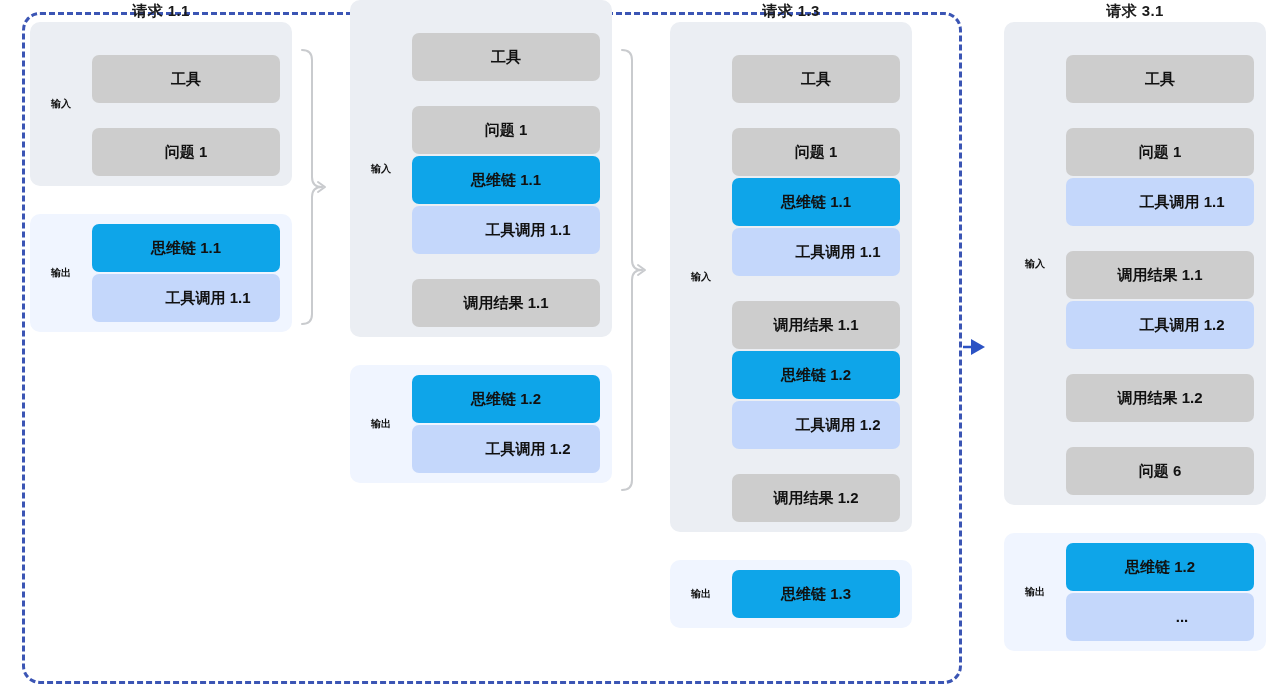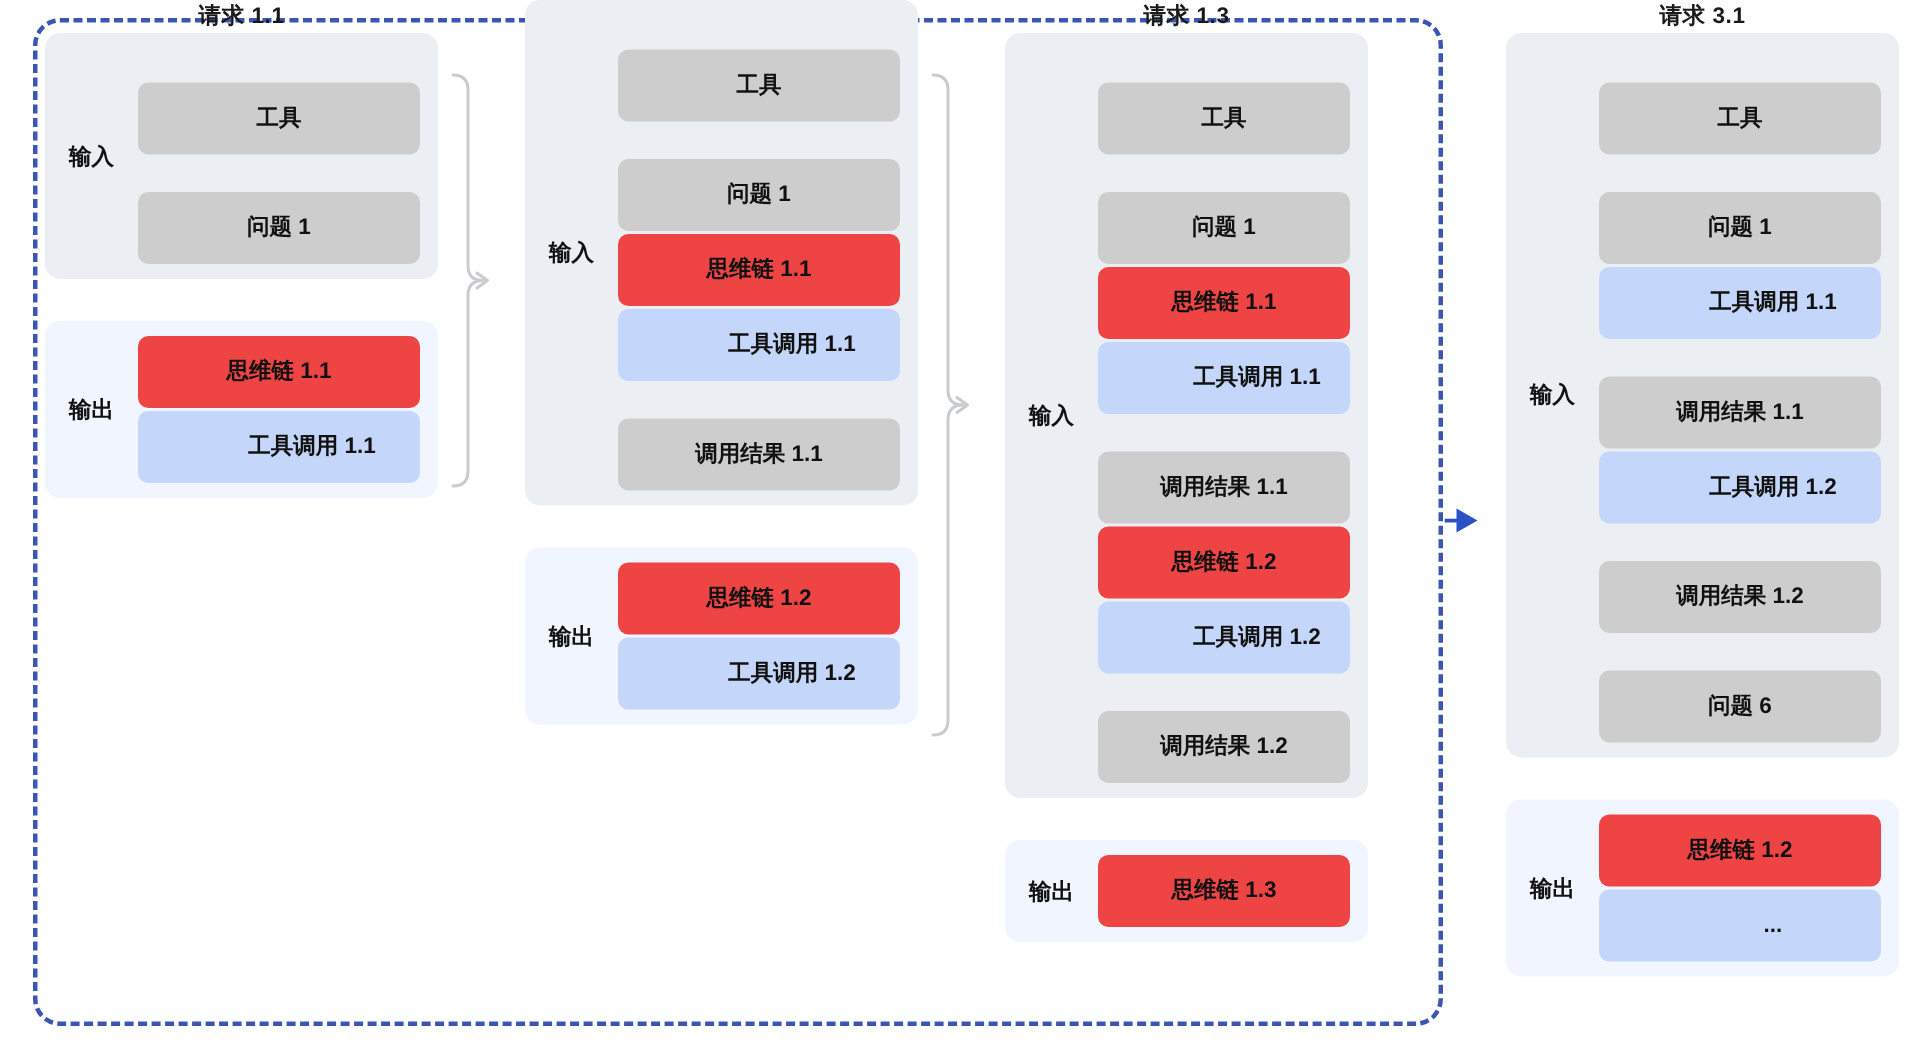--- a/index.html
+++ b/index.html
@@ -46,39 +46,39 @@
     border-radius: 10px;
     padding: 10px 12px 10px 0;
   }
   .section.input  { background: #ebeef3; }
   .section.output { background: #f0f5ff; margin-top: 28px; }
 
   .sec-label {
     width: 62px;
     flex: 0 0 62px;
     text-align: center;
-    font-size: 15px;
+    font-size: 10px;
     font-weight: bold;
     color: #111111;
   }
   .boxes { flex: 1 1 auto; display: flex; flex-direction: column; gap: 2px; }
 
   .box {
     height: 48px;
     line-height: 48px;
     text-align: center;
     border-radius: 7px;
     font-size: 15px;
     font-weight: bold;
     color: #111111;
     white-space: nowrap;
   }
   .box.gray       { background: #cdcdcd; margin-top: 23px; }
   .box.blue-light { background: #c4d7fb; padding-left: 44px; }
-  .box.blue       { background: #ef4444; }
+  .box.blue       { background: #0ea5e9; }
 
   
   .brace { position: absolute; }
 </style>
 </head>
 <body>
 
 <div id="stage">
 
   <div class="dashed-group"></div>

